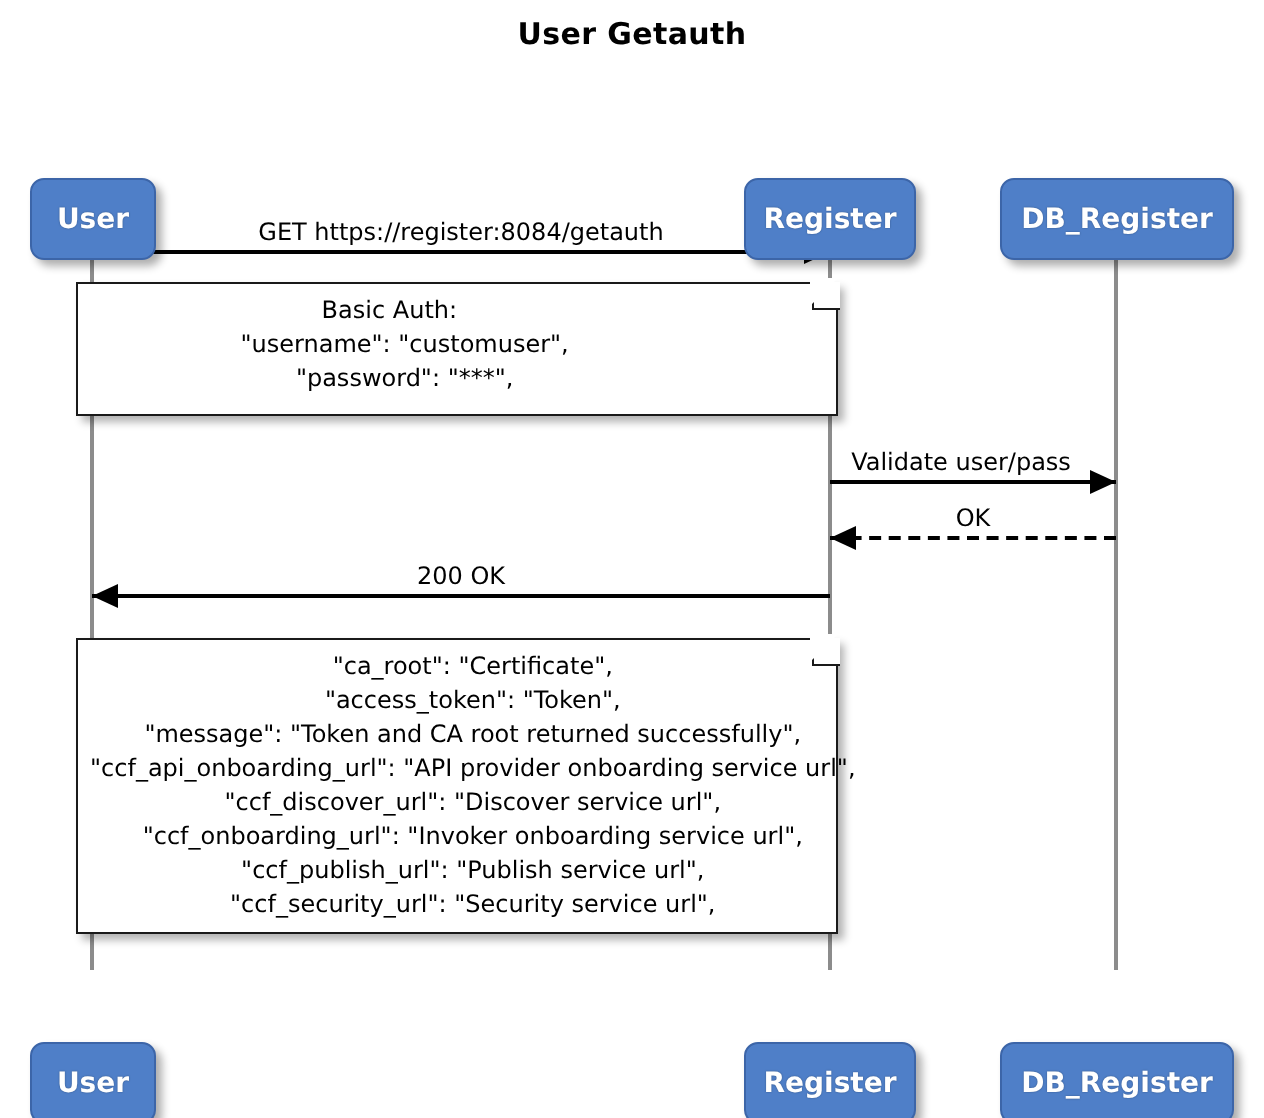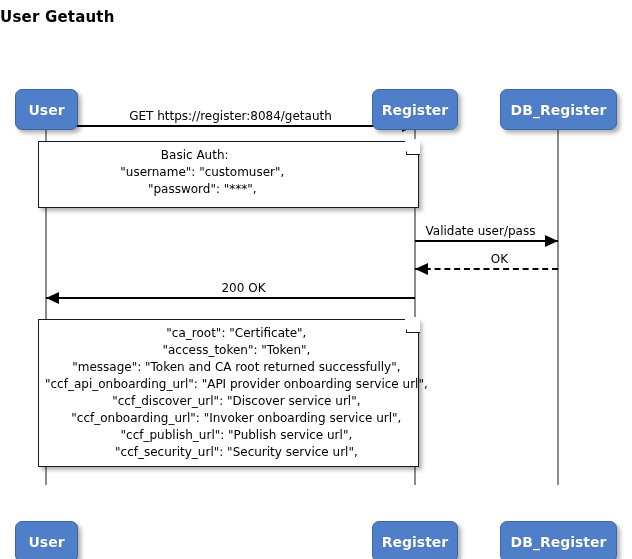--- a/index.html
+++ b/index.html
@@ -19,21 +19,21 @@
     background: #ffffff;
     overflow: hidden;
   }
 
   
   .diagram-title {
     position: absolute;
     left: 0;
     top: 8px;
     width: 632px;
-    text-align: left;
+    text-align: center;
     font-size: 15px;
     font-weight: bold;
     color: #000000;
     letter-spacing: 0.2px;
   }
 
   
   .lifeline {
     position: absolute;
     width: 2px;
@@ -160,24 +160,24 @@
     </div>
   <div id="messages-layer">
       <div class="msg-line" style="left: 46px; top: 125px; width: 369px;"></div>
       <div class="arrow-head right" style="top: 120px; left: 402px;"></div>
       <div class="msg-label" style="left: 46px; width: 369px; top: 109px; text-align: center;">GET https://register:8084/getauth</div>
       <div class="msg-line" style="left: 415px; top: 240px; width: 143px;"></div>
       <div class="arrow-head right" style="top: 235px; left: 545px;"></div>
       <div class="msg-label" style="left: 415px; width: 131px; top: 224px; text-align: center;">Validate user/pass</div>
       <div class="msg-line dashed" style="left: 415px; top: 268px; width: 143px;"></div>
       <div class="arrow-head left" style="top: 263px; left: 415px;"></div>
-      <div class="msg-label" style="left: 415px; width: 143px; top: 252px; text-align: center; padding-left: 13px;">OK</div>
+      <div class="msg-label" style="left: 415px; width: 143px; top: 252px; text-align: center;">OK</div>
       <div class="msg-line" style="left: 46px; top: 297px; width: 369px;"></div>
       <div class="arrow-head left" style="top: 292px; left: 46px;"></div>
-      <div class="msg-label" style="left: 46px; width: 369px; top: 281px; text-align: center; padding-left: 13px;">200 OK</div>
+      <div class="msg-label" style="left: 46px; width: 369px; top: 281px; text-align: center;">200 OK</div>
     </div>
   <div id="participants-layer">
       <div class="participant" style="left: 15px; top: 53px; width: 63px; height: 41px;">
         <span>User</span>
       </div>
       <div class="participant" style="left: 15px; top: 485px; width: 63px; height: 41px;">
         <span>User</span>
       </div>
       <div class="participant" style="left: 372px; top: 53px; width: 86px; height: 41px;">
         <span>Register</span>

